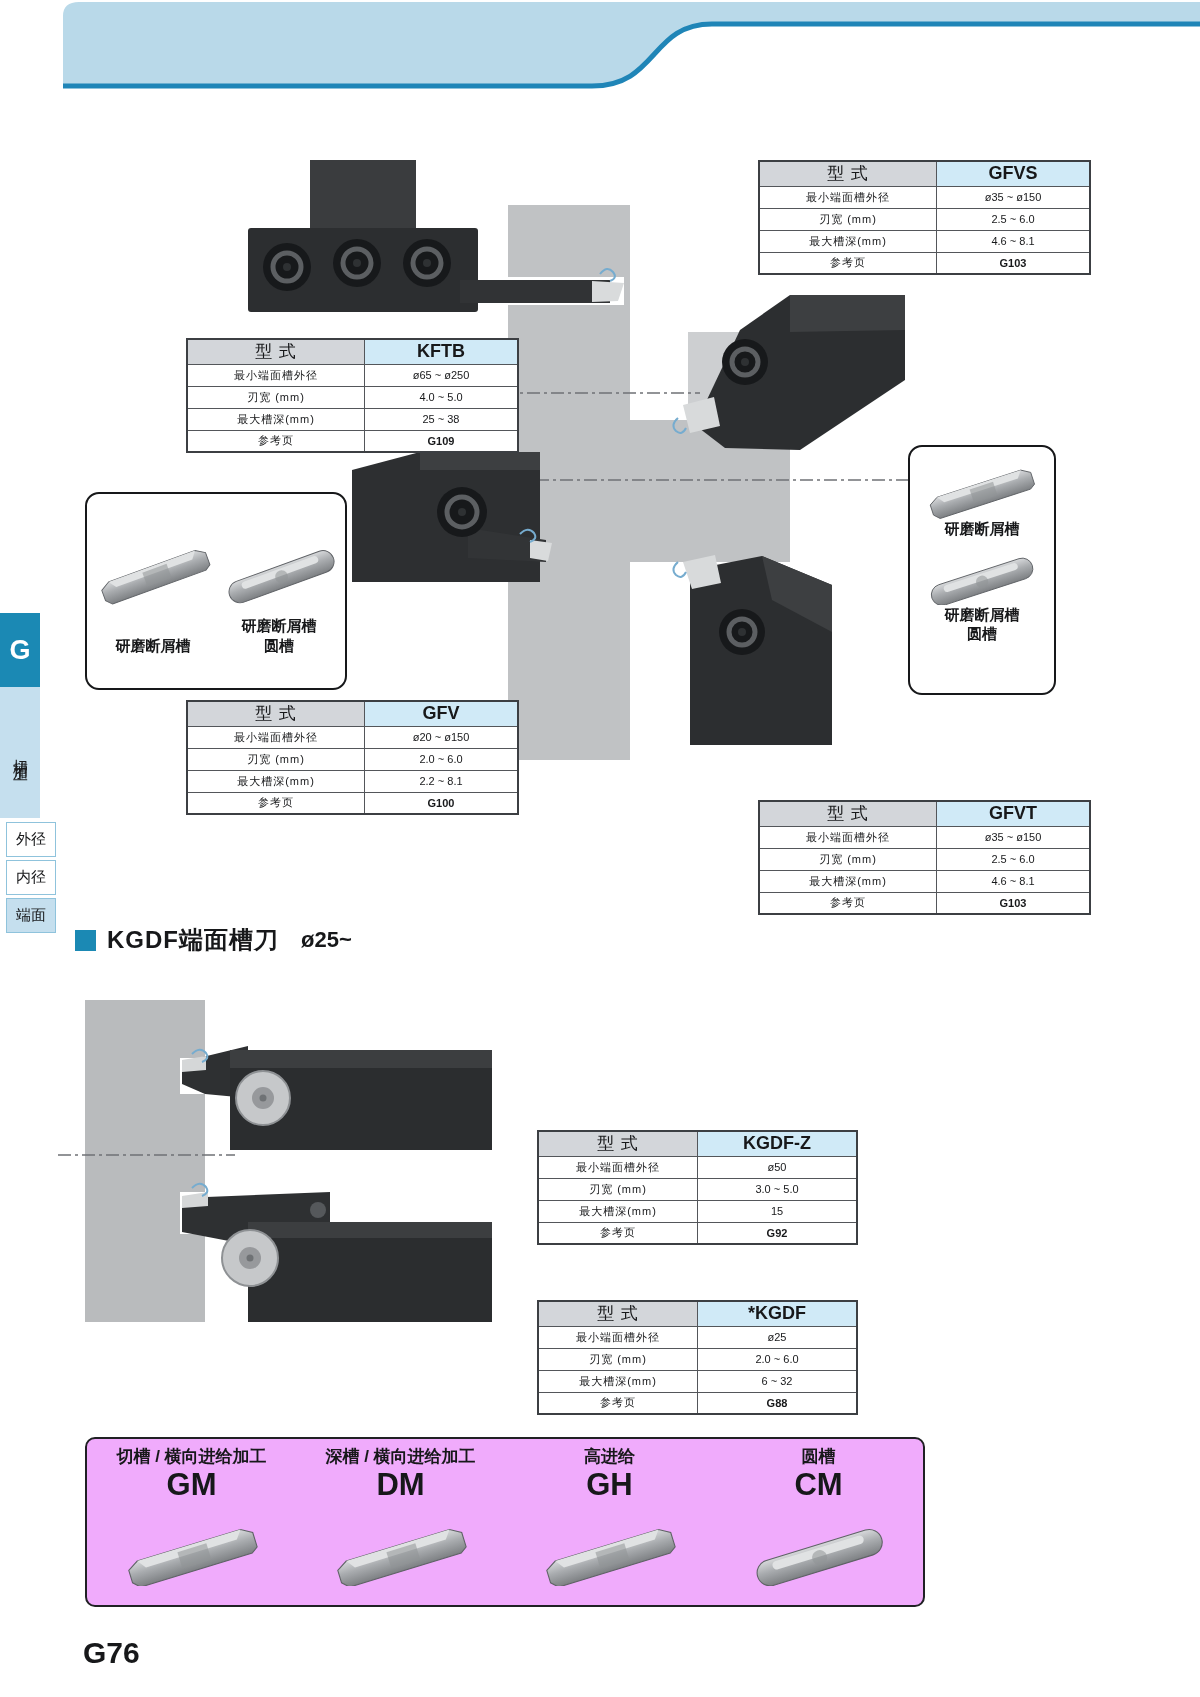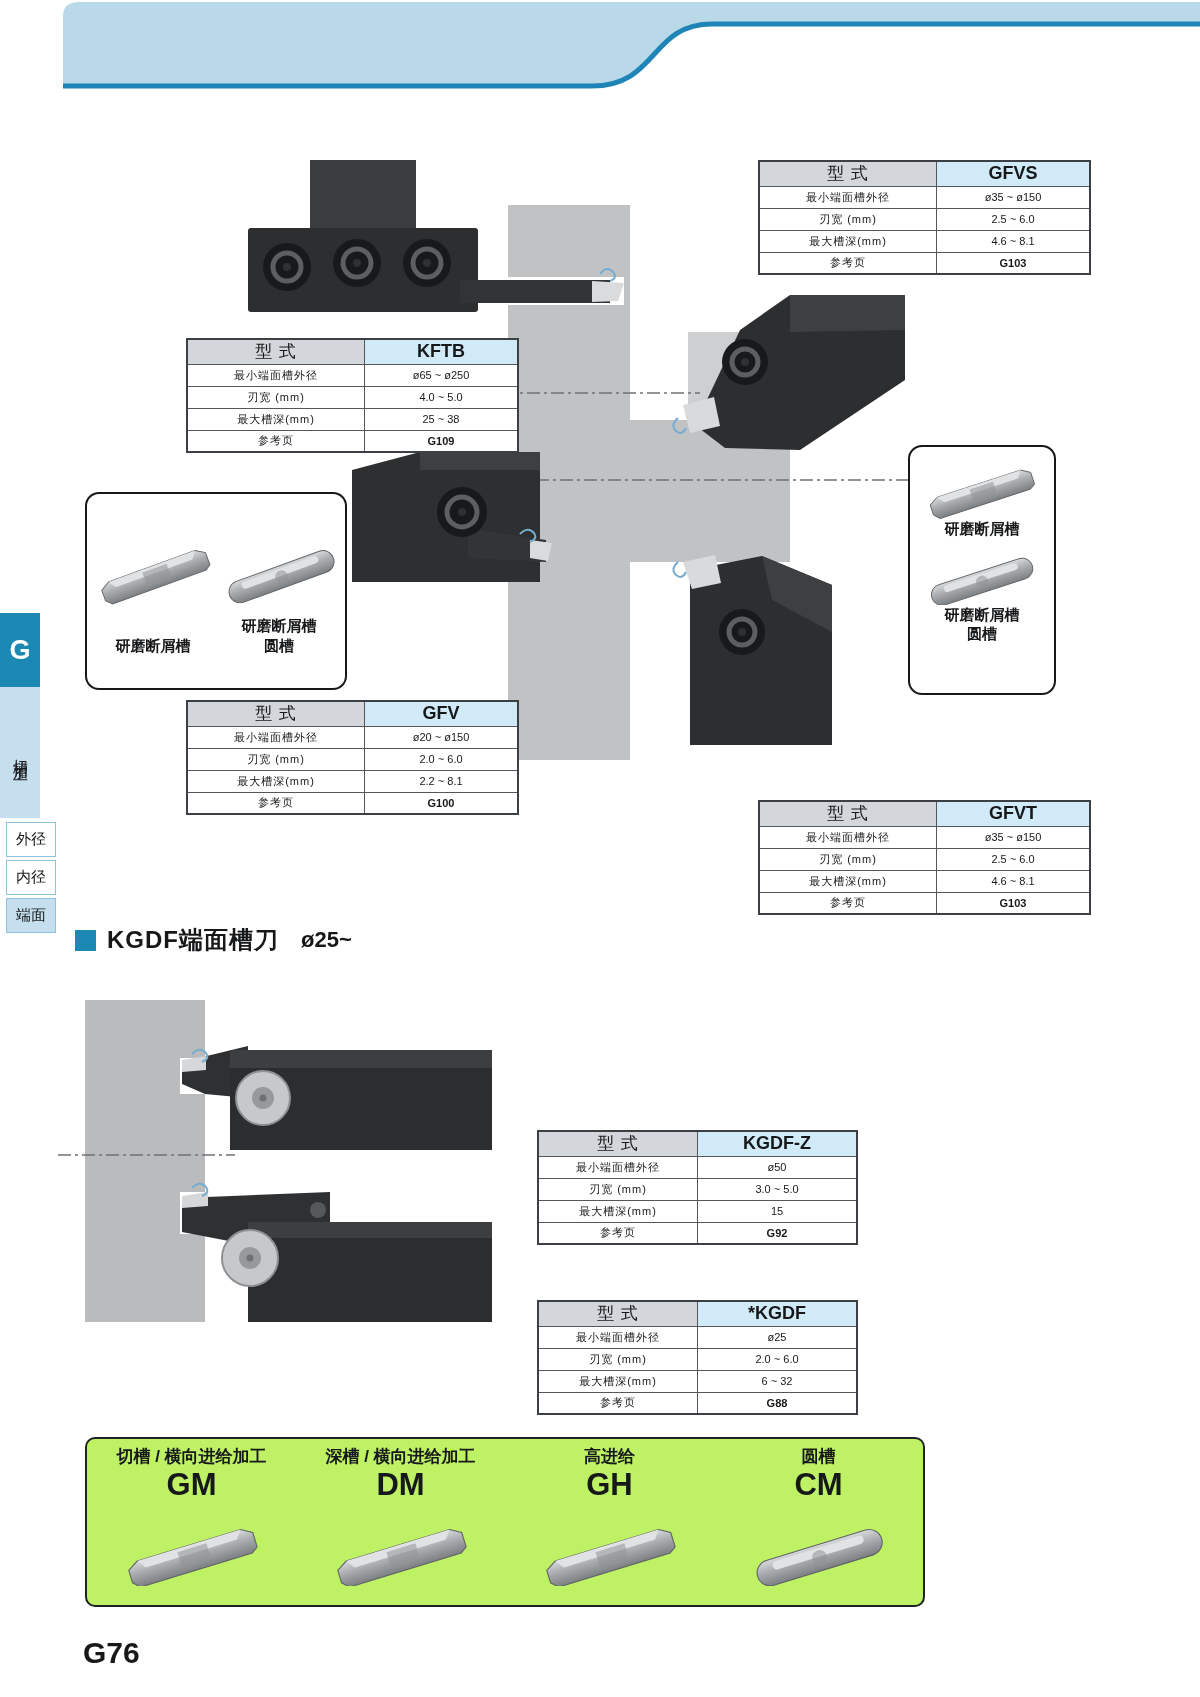--- a/index.html
+++ b/index.html
@@ -46,21 +46,21 @@
   .sidetab{position:absolute;left:0;width:50px;height:35px;background:#fff;border:1.5px solid #8fc3dc;
         box-sizing:border-box;display:flex;align-items:center;justify-content:center;font-size:15px;z-index:4;margin-left:6px;}
   .sidetab.active{background:#c5dfee;}
 
   
   .footnote{position:absolute;left:845px;top:1307px;width:270px;font-size:16px;line-height:1.45;z-index:5;color:#17181a;}
   .footnote .l2{padding-left:15px;display:block;}
 
   
   .cbbox{position:absolute;left:85px;top:1437px;width:840px;height:170px;border:2.5px solid #202124;
-         border-radius:10px;background:#bef264;display:flex;z-index:6;box-sizing:border-box;}
+         border-radius:10px;background:#f0abfc;display:flex;z-index:6;box-sizing:border-box;}
   .cbcol{flex:1;display:flex;flex-direction:column;align-items:center;padding-top:9px;}
   .cbuse{font-size:17px;font-weight:bold;line-height:1.1;}
   .cbcode{font-size:31px;font-weight:bold;line-height:1.15;}
 
   .pageno{position:absolute;left:83px;top:1636px;font-size:30px;font-weight:bold;z-index:4;}
 
   .diag{position:absolute;z-index:1;}
   .dash{stroke:#6f7276;stroke-width:1.4;stroke-dasharray:13 4 3 4;fill:none;}
   .chip{stroke:#76accf;stroke-width:2;fill:none;}
 </style>

